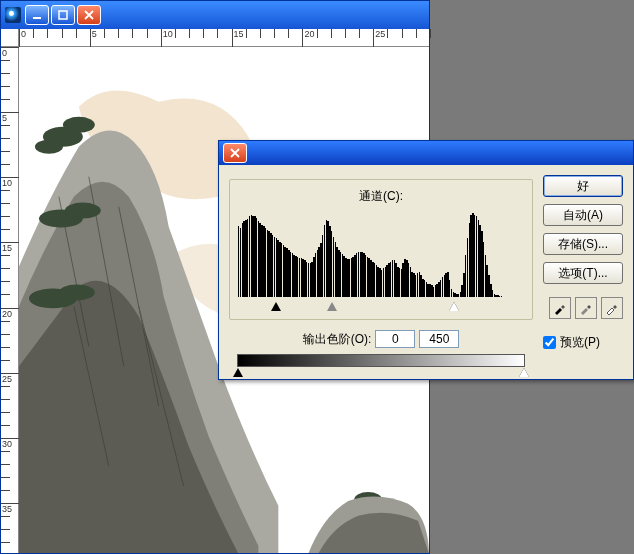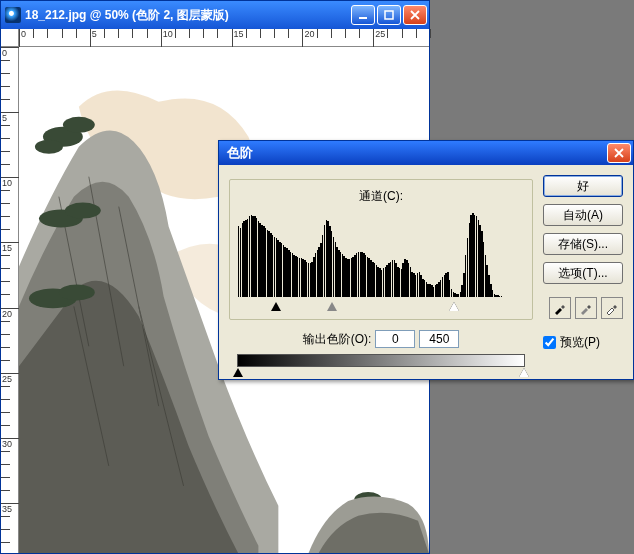--- a/index.html
+++ b/index.html
@@ -62,21 +62,20 @@
   .dropperbtn svg { width:14px; height:14px; }
   .chkrow { display:flex; align-items:center; gap:4px; margin-top:8px; }
   input[type=checkbox]{ width:13px; height:13px; }
 </style>
 </head>
 <body>
 
 <div class="docwin">
   <div class="titlebar">
     <div class="appicon"></div>
-    <div class="title">18_212.jpg @ 50% (色阶 2, 图层蒙版)</div>
     <div class="winbtns">
       <div class="winbtn">
           <svg viewBox="0 0 10 10">
             <rect x="1" y="7" width="8" height="2" fill="#fff"></rect>
           </svg>
         </div>
       <div class="winbtn">
           <svg viewBox="0 0 10 10">
             <rect x="1" y="1" width="8" height="8" fill="none" stroke="#fff" stroke-width="1.5"></rect>
           </svg>
@@ -203,21 +202,20 @@
           <rect x="348" y="454" width="3" height="22"></rect>
       </g>
       <path d="M 290 508 Q 305 470 330 455 Q 360 445 390 458 Q 410 470 411 508 Z" fill="#9c9c94"></path>
       <path d="M 300 508 Q 315 480 340 470 Q 370 462 400 475 L 411 508 Z" fill="#6e6e66"></path>
     </svg>
   </div>
 </div>
 
 <div class="dialog">
   <div class="titlebar">
-    <div class="title" style="padding-left:4px;">色阶</div>
     <div class="winbtns">
       <div class="winbtn close">
           <svg viewBox="0 0 10 10">
             <path d="M1 1 L9 9 M9 1 L1 9" stroke="#fff" stroke-width="1.8"></path>
           </svg>
         </div>
     </div>
   </div>
   <div class="body">
     <div class="leftcol">

